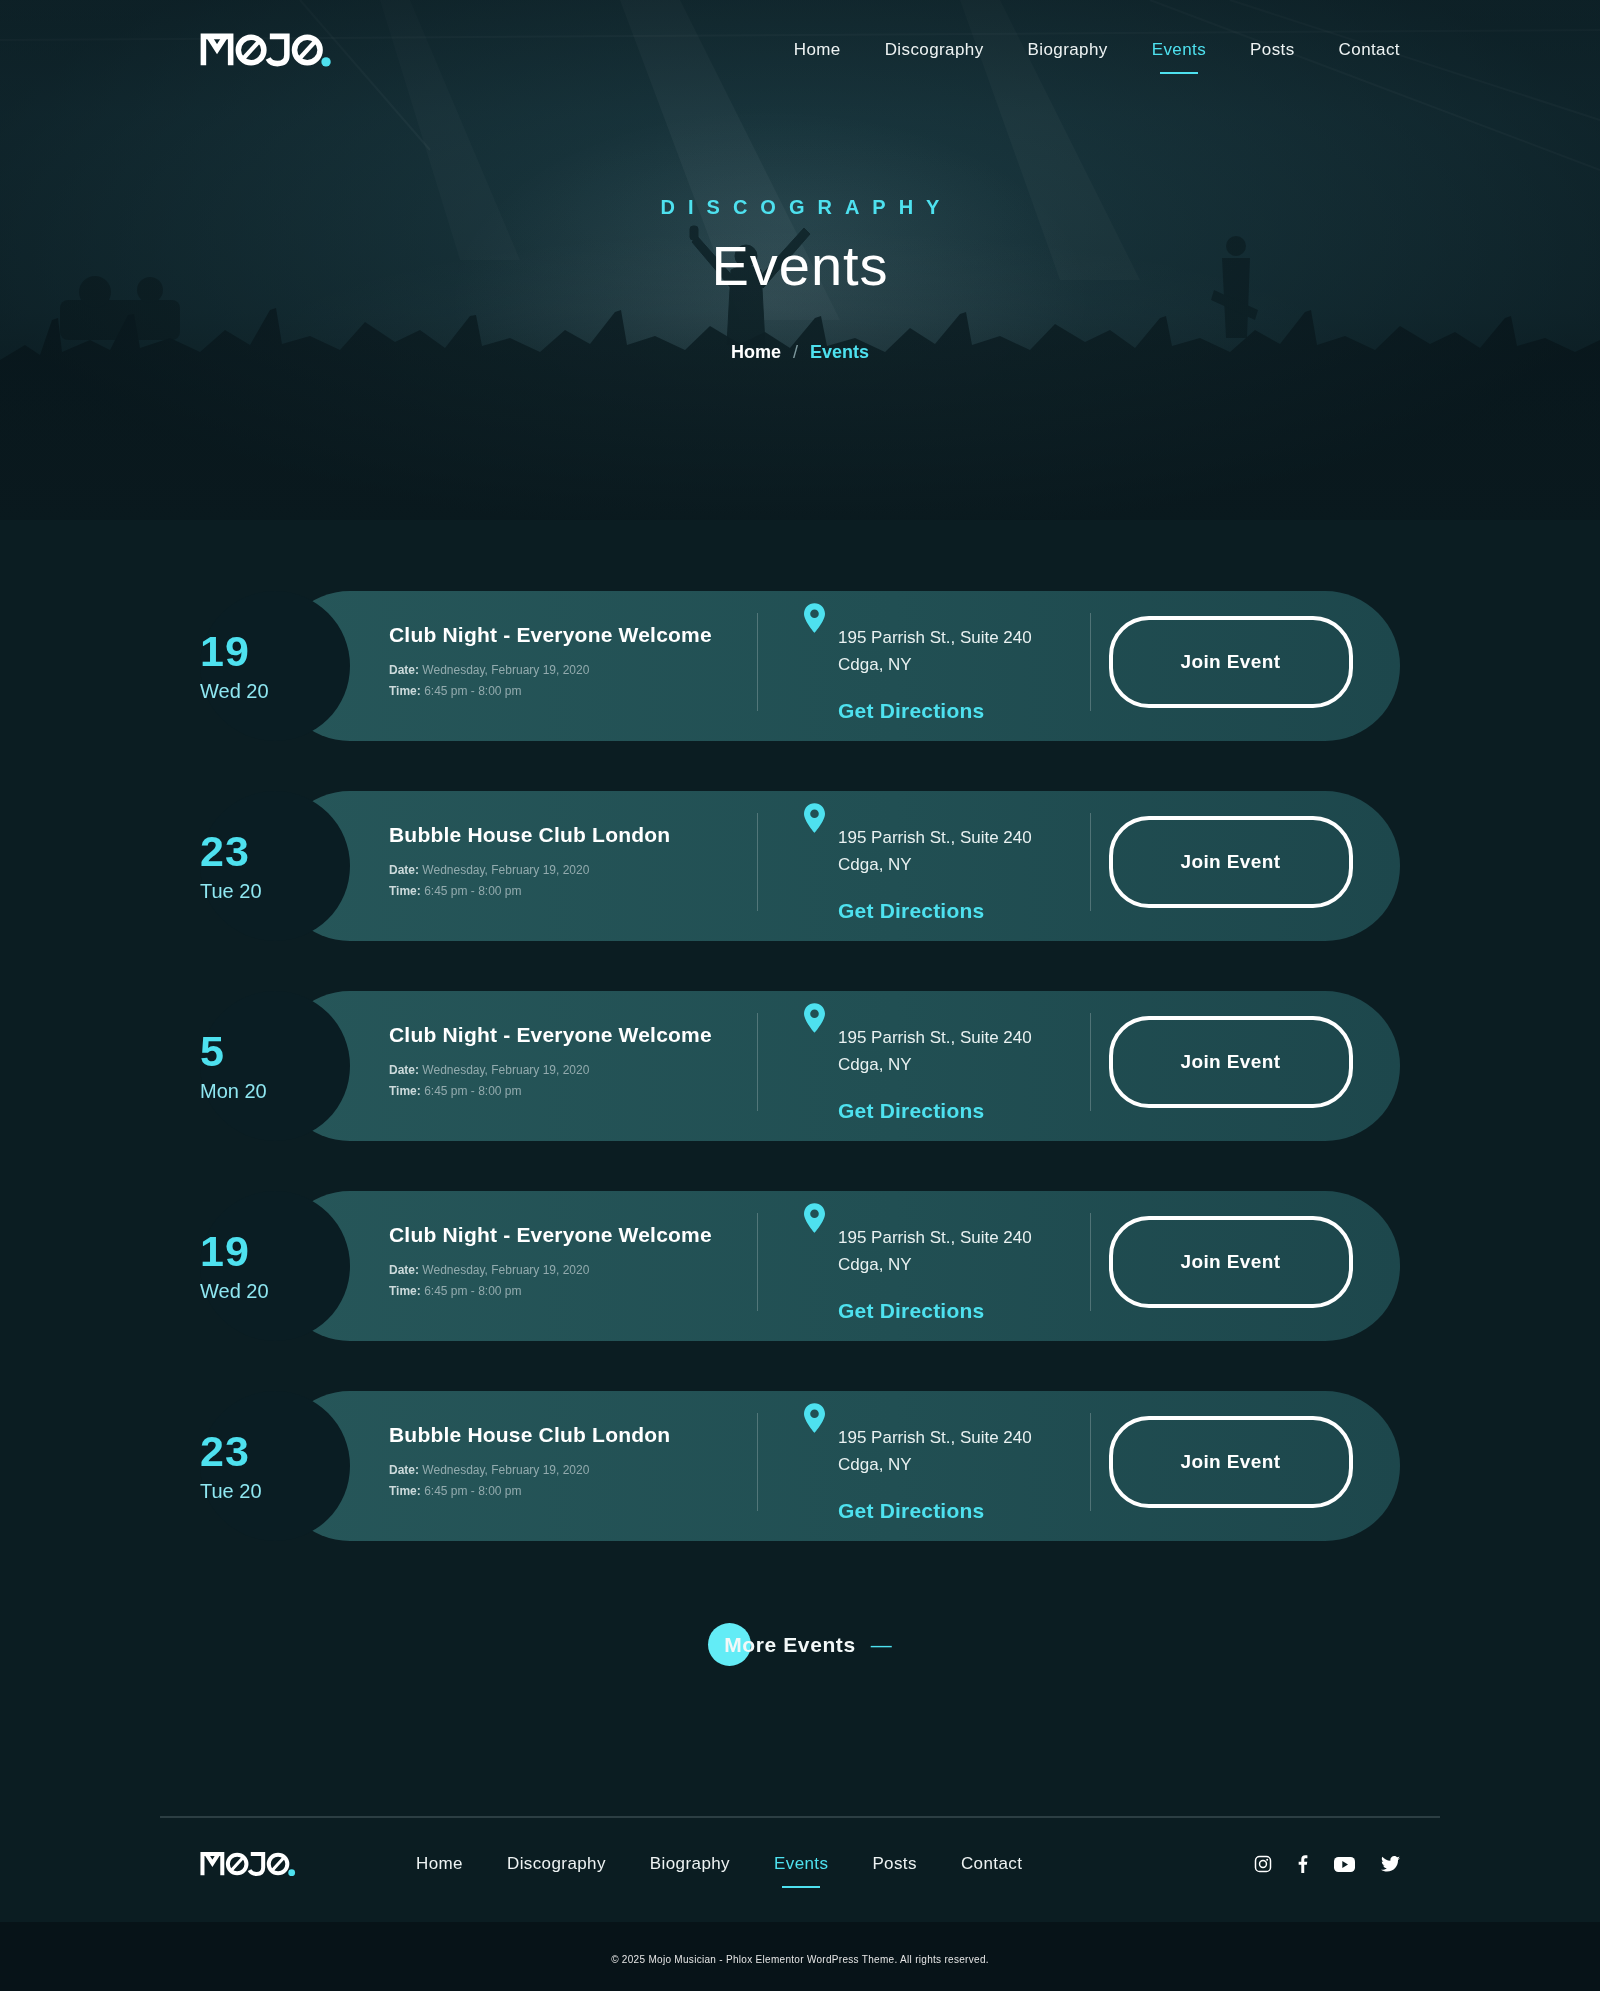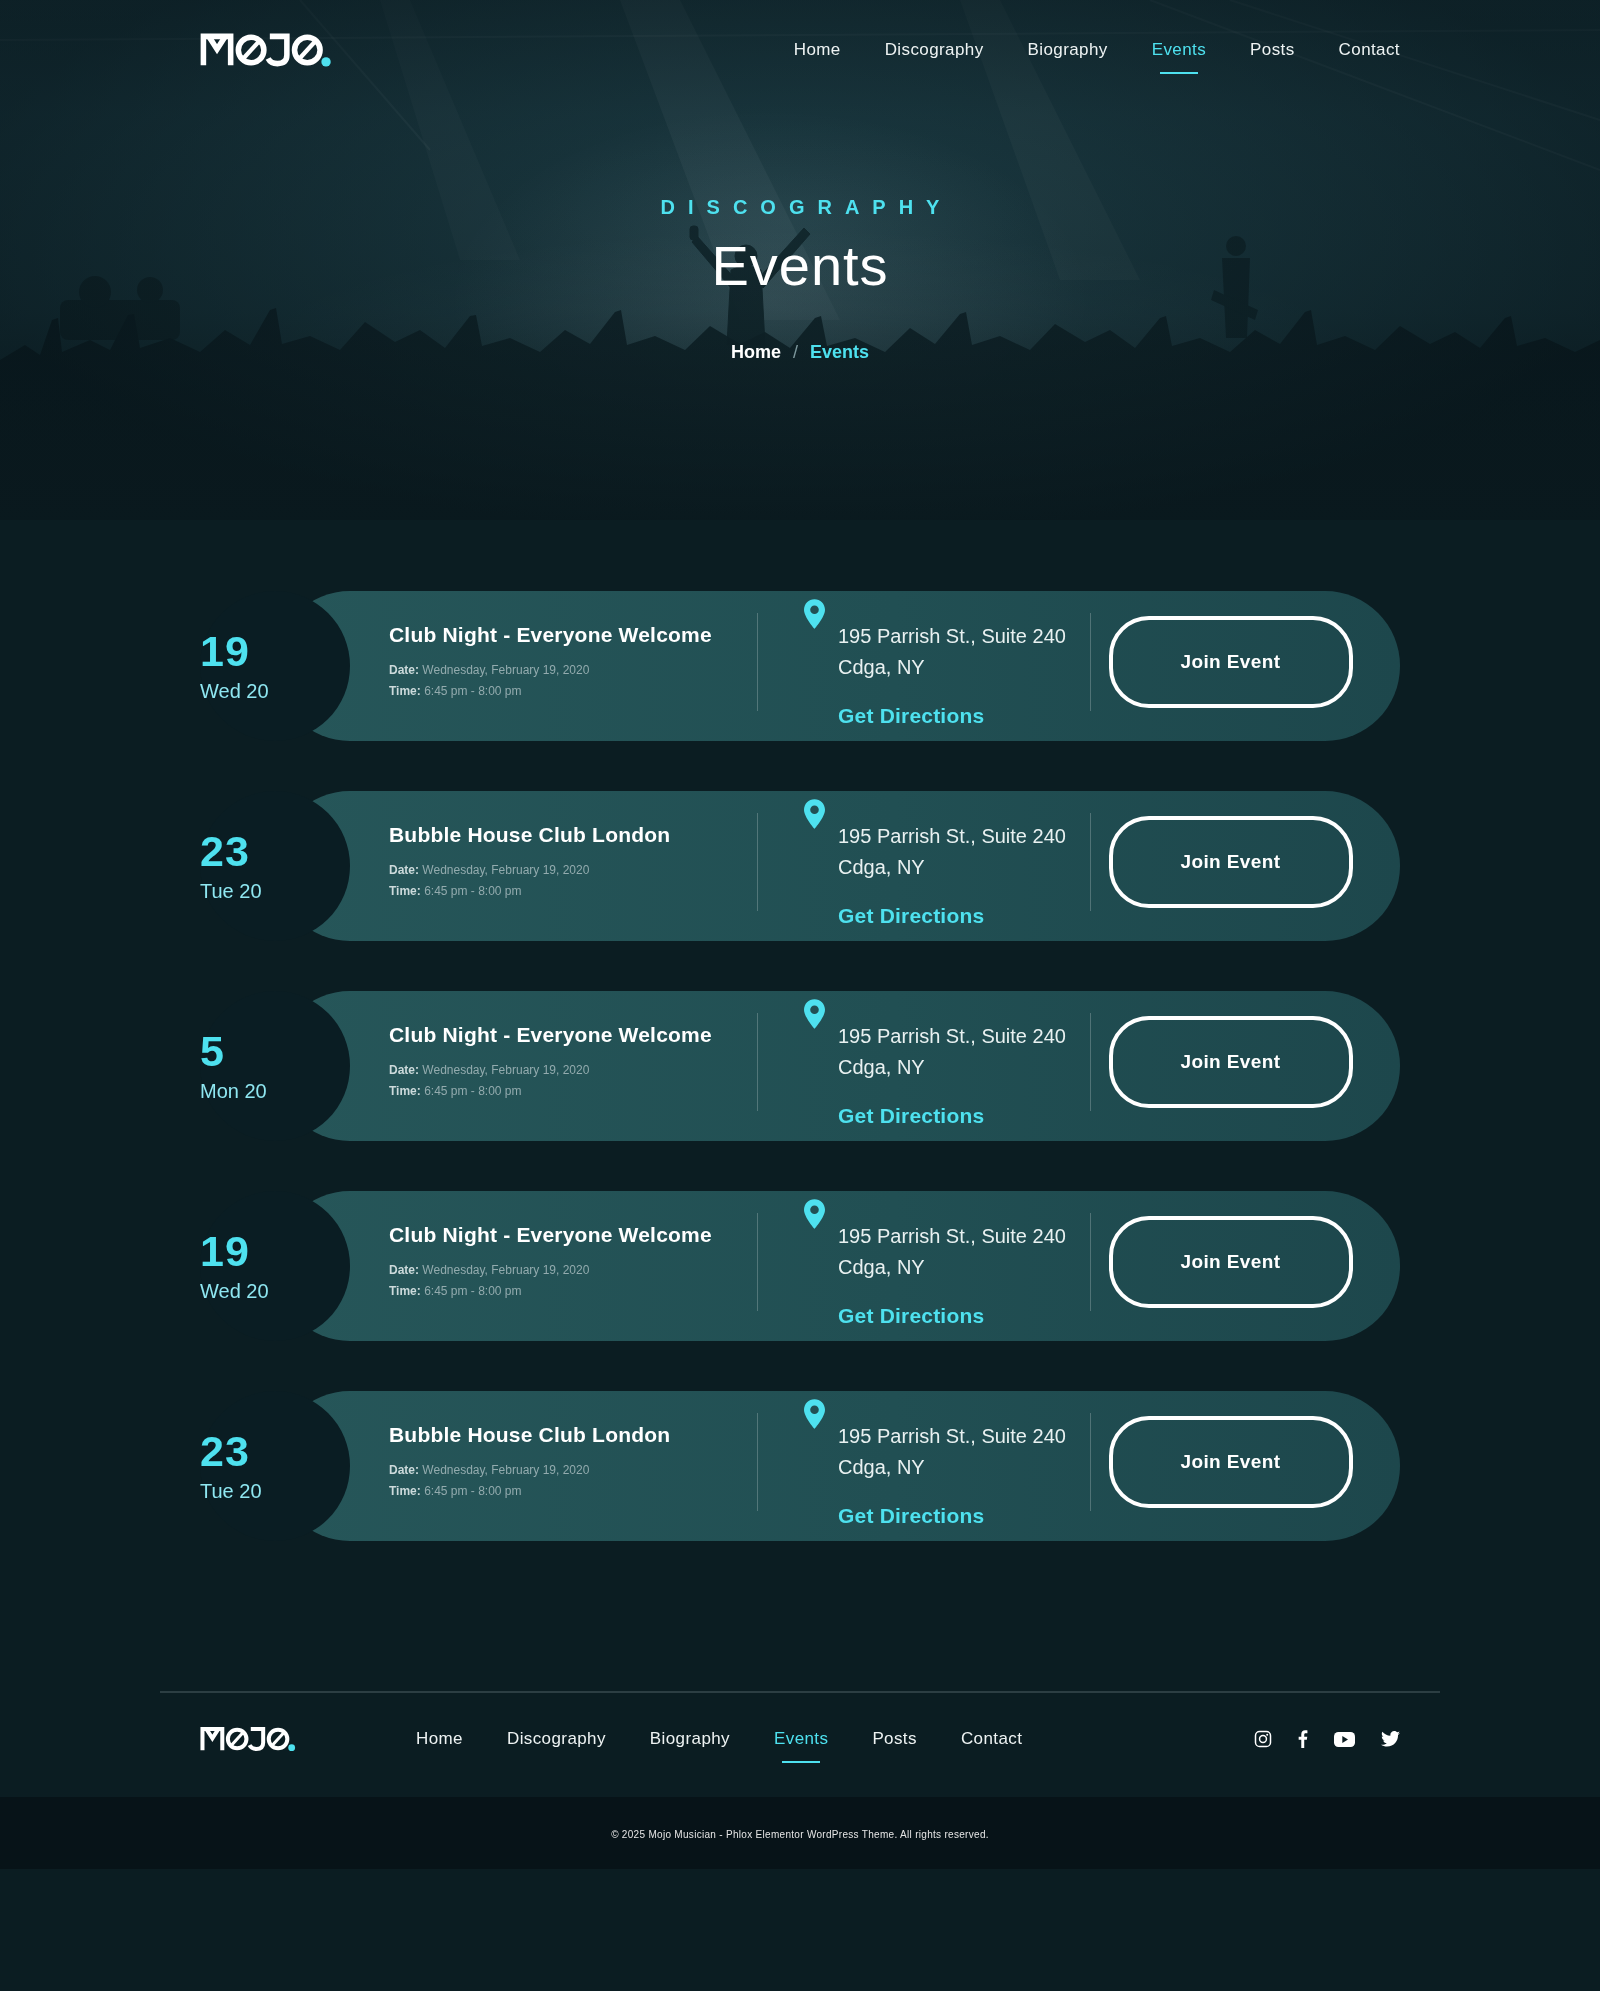--- a/index.html
+++ b/index.html
@@ -65,21 +65,21 @@
     display:flex; align-items:center; padding:0 30px 8px 114px;
   }
   .event-info { flex:0 0 368px; }
   .event-title { color:#ffffff; font-size:21px; font-weight:600; letter-spacing:0.2px; margin-bottom:13px; }
   .event-meta { font-size:12px; color:#93abae; line-height:1.75; }
   .event-meta .meta-label { color:#ccdadb; font-weight:600; }
   .v-divider { flex:0 0 1px; height:98px; background:rgba(255,255,255,0.22); }
   .event-location { flex:0 0 332px; padding-left:46px; display:flex; flex-direction:column; gap:21px; }
   .loc-row { display:flex; gap:13px; }
   .pin-icon { flex:0 0 21px; margin-top:2px; }
-  .loc-address { font-size:20px; color:#e9f1f1; line-height:1.55;margin-top:24px; }
+  .loc-address { font-size:17px; color:#e9f1f1; line-height:1.55;margin-top:24px; }
   .get-directions {
     margin-left:34px; color:#4ee1ef; font-weight:700; font-size:21px;
     text-decoration:none; cursor:pointer; letter-spacing:0.2px;
   }
   .event-action { flex:1; display:flex; justify-content:center; }
   .join-btn {
     width:244px; height:92px; border:4px solid #ffffff; border-radius:40px;
     background:transparent; color:#ffffff; font-size:19px; font-weight:600; letter-spacing:0.4px;
     display:flex; align-items:center; justify-content:center; text-decoration:none; cursor:pointer;
     font-family:inherit;
@@ -347,20 +347,25 @@
           </div>
           <a class="get-directions">Get Directions</a>
         </div>
         <div class="v-divider"></div>
         <div class="event-action">
           <a class="join-btn">Join Event</a>
         </div>
       </div>
     </div>
 
+    <div class="more-events">
+      <span class="more-circle"></span>
+      <a class="more-label">More Events</a>
+      <span class="more-dash">—</span>
+    </div>
   </main>
 
   <footer class="site-footer">
     <div class="footer-divider"></div>
     <div class="footer-main">
       <a class="footer-logo" aria-label="MOJO.">
         <svg width="96" height="26" viewBox="0 0 155 40">
           <g stroke="#ffffff" stroke-width="6.5" fill="none">
             <path d="M4 38 V4 H36 V38"></path>
             <path d="M11 5 L20 19 L29 5"></path>

